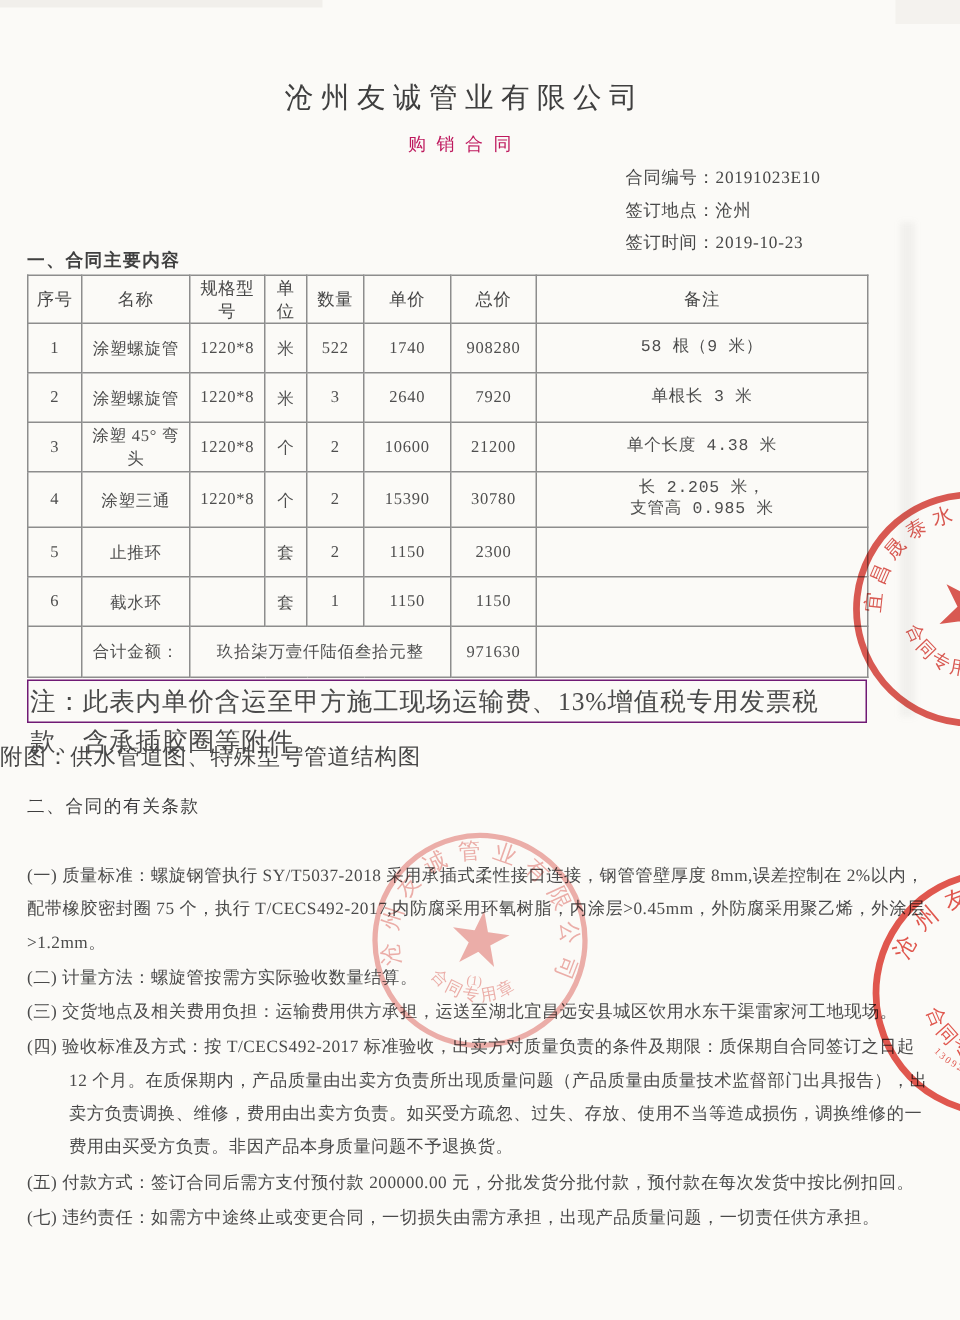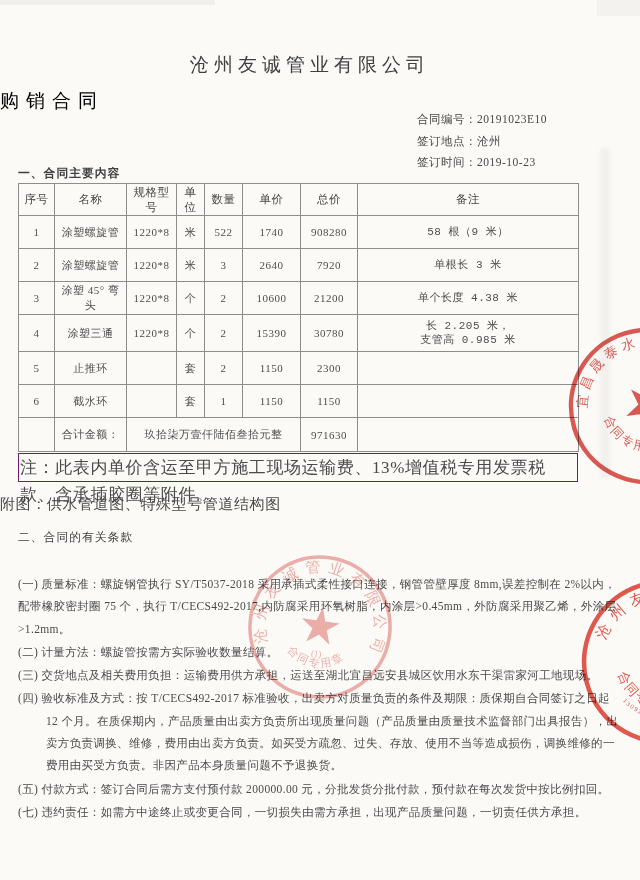--- a/index.html
+++ b/index.html
@@ -12,22 +12,22 @@
     color:#494949;
   }
   .page{position:absolute;inset:0;overflow:hidden;}
   
   .artifact-top{position:absolute;left:0;top:0;width:215px;height:5px;background:#f1efeb;}
   .artifact-tr{position:absolute;left:597px;top:0;width:43px;height:16px;background:#f4f2ee;}
   .artifact-shadow{position:absolute;left:600px;top:148px;width:10px;height:330px;background:rgba(110,110,110,0.07);filter:blur(2px);}
 
   .doc-title{position:absolute;left:0;top:52px;width:620px;text-align:center;
     font-size:19px;letter-spacing:5px;color:#3f3f3f;font-weight:500;}
-  .doc-subtitle{position:absolute;left:0;top:88px;width:620px;text-align:left;
-    font-size:19px;letter-spacing:7px;color:#000000;font-weight:500;}
+  .doc-subtitle{position:absolute;left:0;top:88px;width:620px;text-align:center;
+    font-size:12px;letter-spacing:7px;color:#be185d;font-weight:500;}
 
   .meta-line{position:absolute;font-size:11.5px;color:#474747;letter-spacing:0.5px;}
   .meta-supplier{left:18px;top:117px;}
   .meta-buyer{left:18px;top:150px;}
   .meta-right{position:absolute;left:417px;top:109px;font-size:11.5px;color:#474747;line-height:21.5px;letter-spacing:0.5px;}
 
   .sec-heading{position:absolute;left:18px;font-size:11.8px;color:#3f3f3f;font-weight:600;letter-spacing:1px;}
   .sec1{top:166px;}
 
   table.goods{

